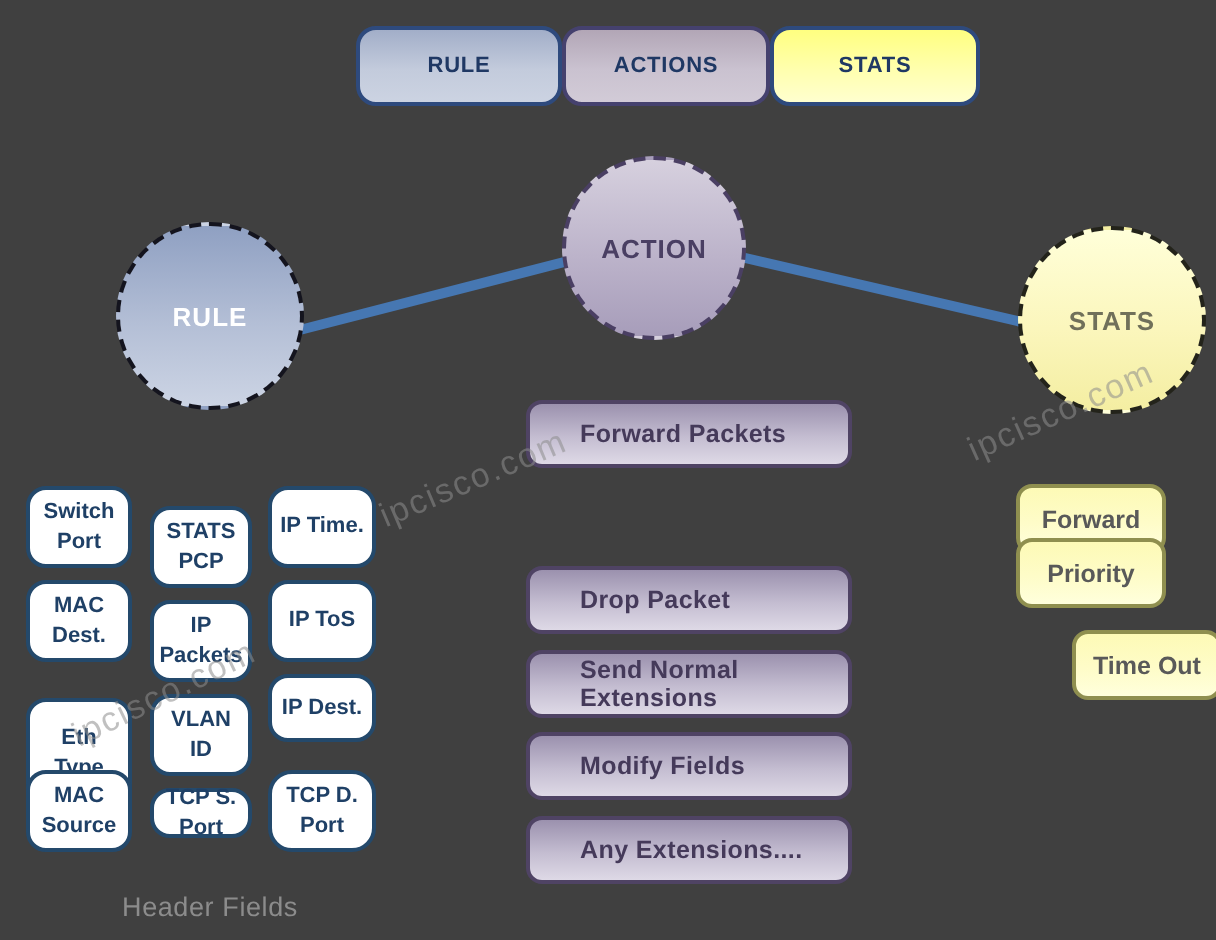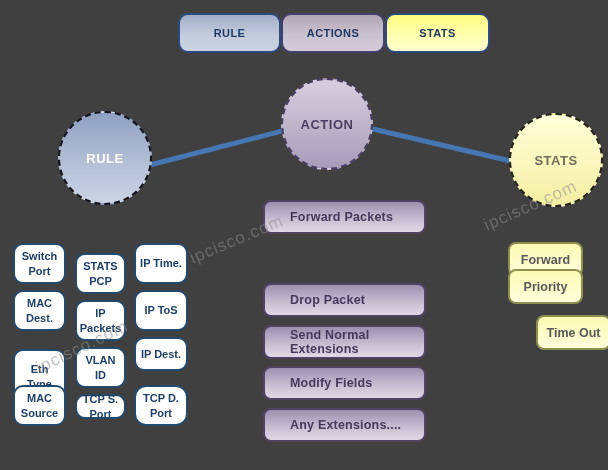--- a/index.html
+++ b/index.html
@@ -102,20 +102,21 @@
   <div class="hf hf-c2" style="top:253px;height:41px;">STATS PCP</div>
   <div class="hf hf-c2" style="top:300px;height:41px;">IP Packets</div>
   <div class="hf hf-c2" style="top:347px;height:41px;">VLAN ID</div>
   <div class="hf hf-c2" style="top:394px;height:25px;">TCP S. Port</div>
 
   <div class="hf hf-c3" style="top:243px;height:41px;">IP Time.</div>
   <div class="hf hf-c3" style="top:290px;height:41px;">IP ToS</div>
   <div class="hf hf-c3" style="top:337px;height:34px;">IP Dest.</div>
   <div class="hf hf-c3" style="top:385px;height:41px;border-radius:12px;">TCP D. Port</div>
 
+  <div class="caption">Header Fields</div>
 
   <div class="act" style="top:200px;">Forward Packets</div>
   <div class="act" style="top:283px;">Drop Packet</div>
   <div class="act" style="top:325px;">Send Normal Extensions</div>
   <div class="act" style="top:366px;">Modify Fields</div>
   <div class="act" style="top:408px;">Any Extensions....</div>
 
   <div class="stt" style="top:242px;">Forward</div>
   <div class="stt" style="top:269px;">Priority</div>
   <div class="stt" style="top:315px;margin-left:28px;">Time Out</div>

